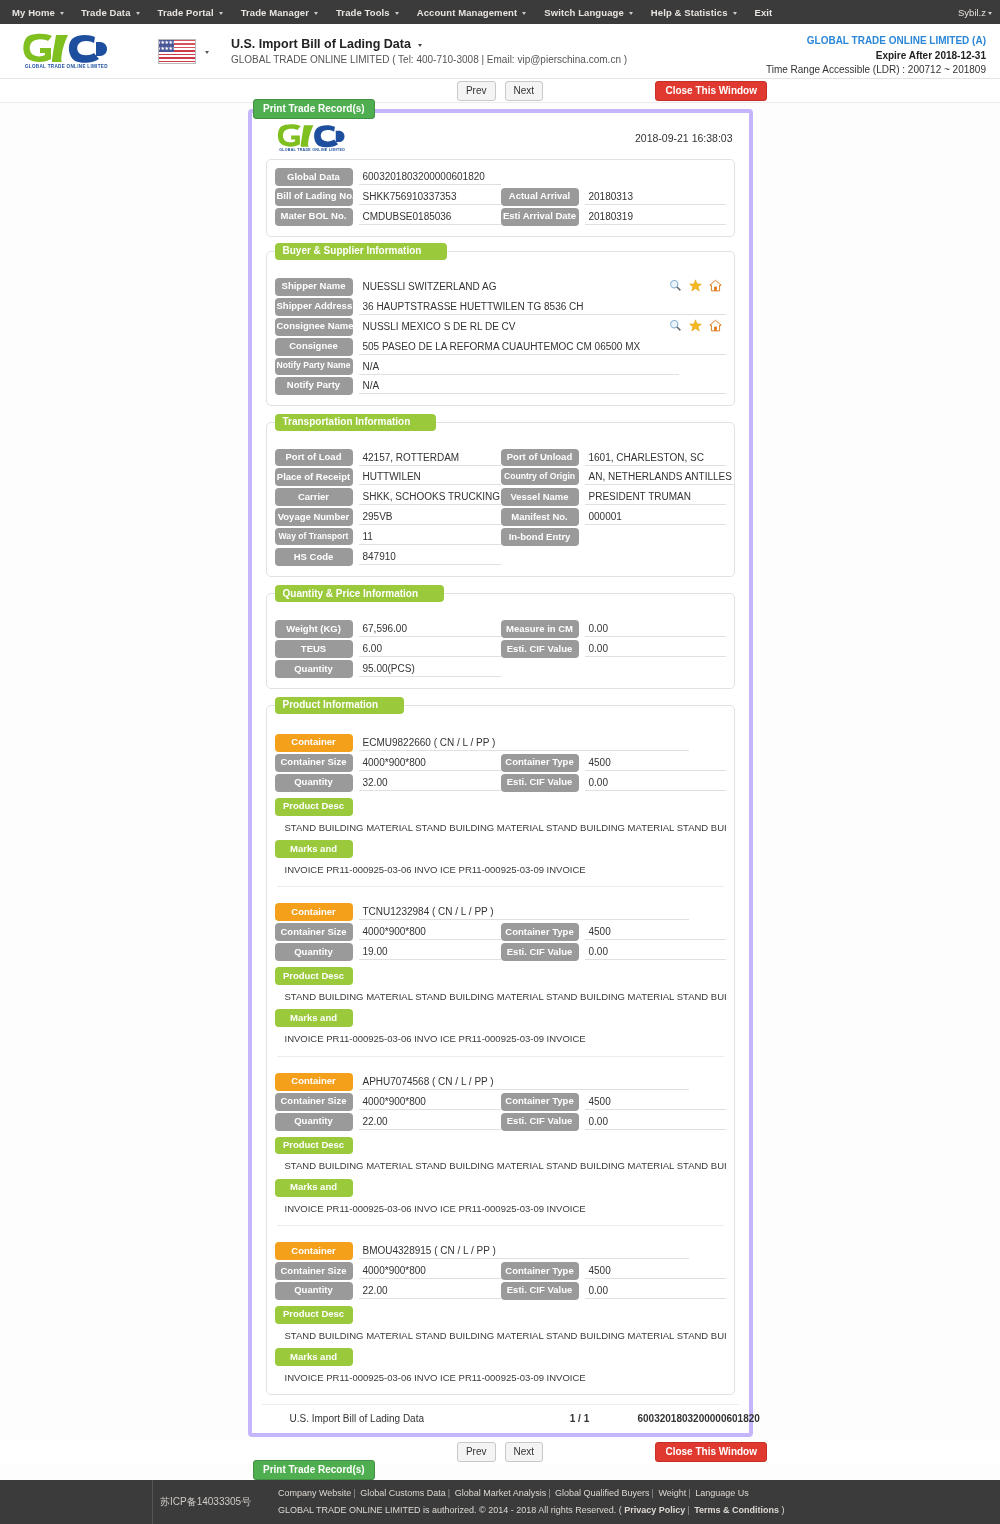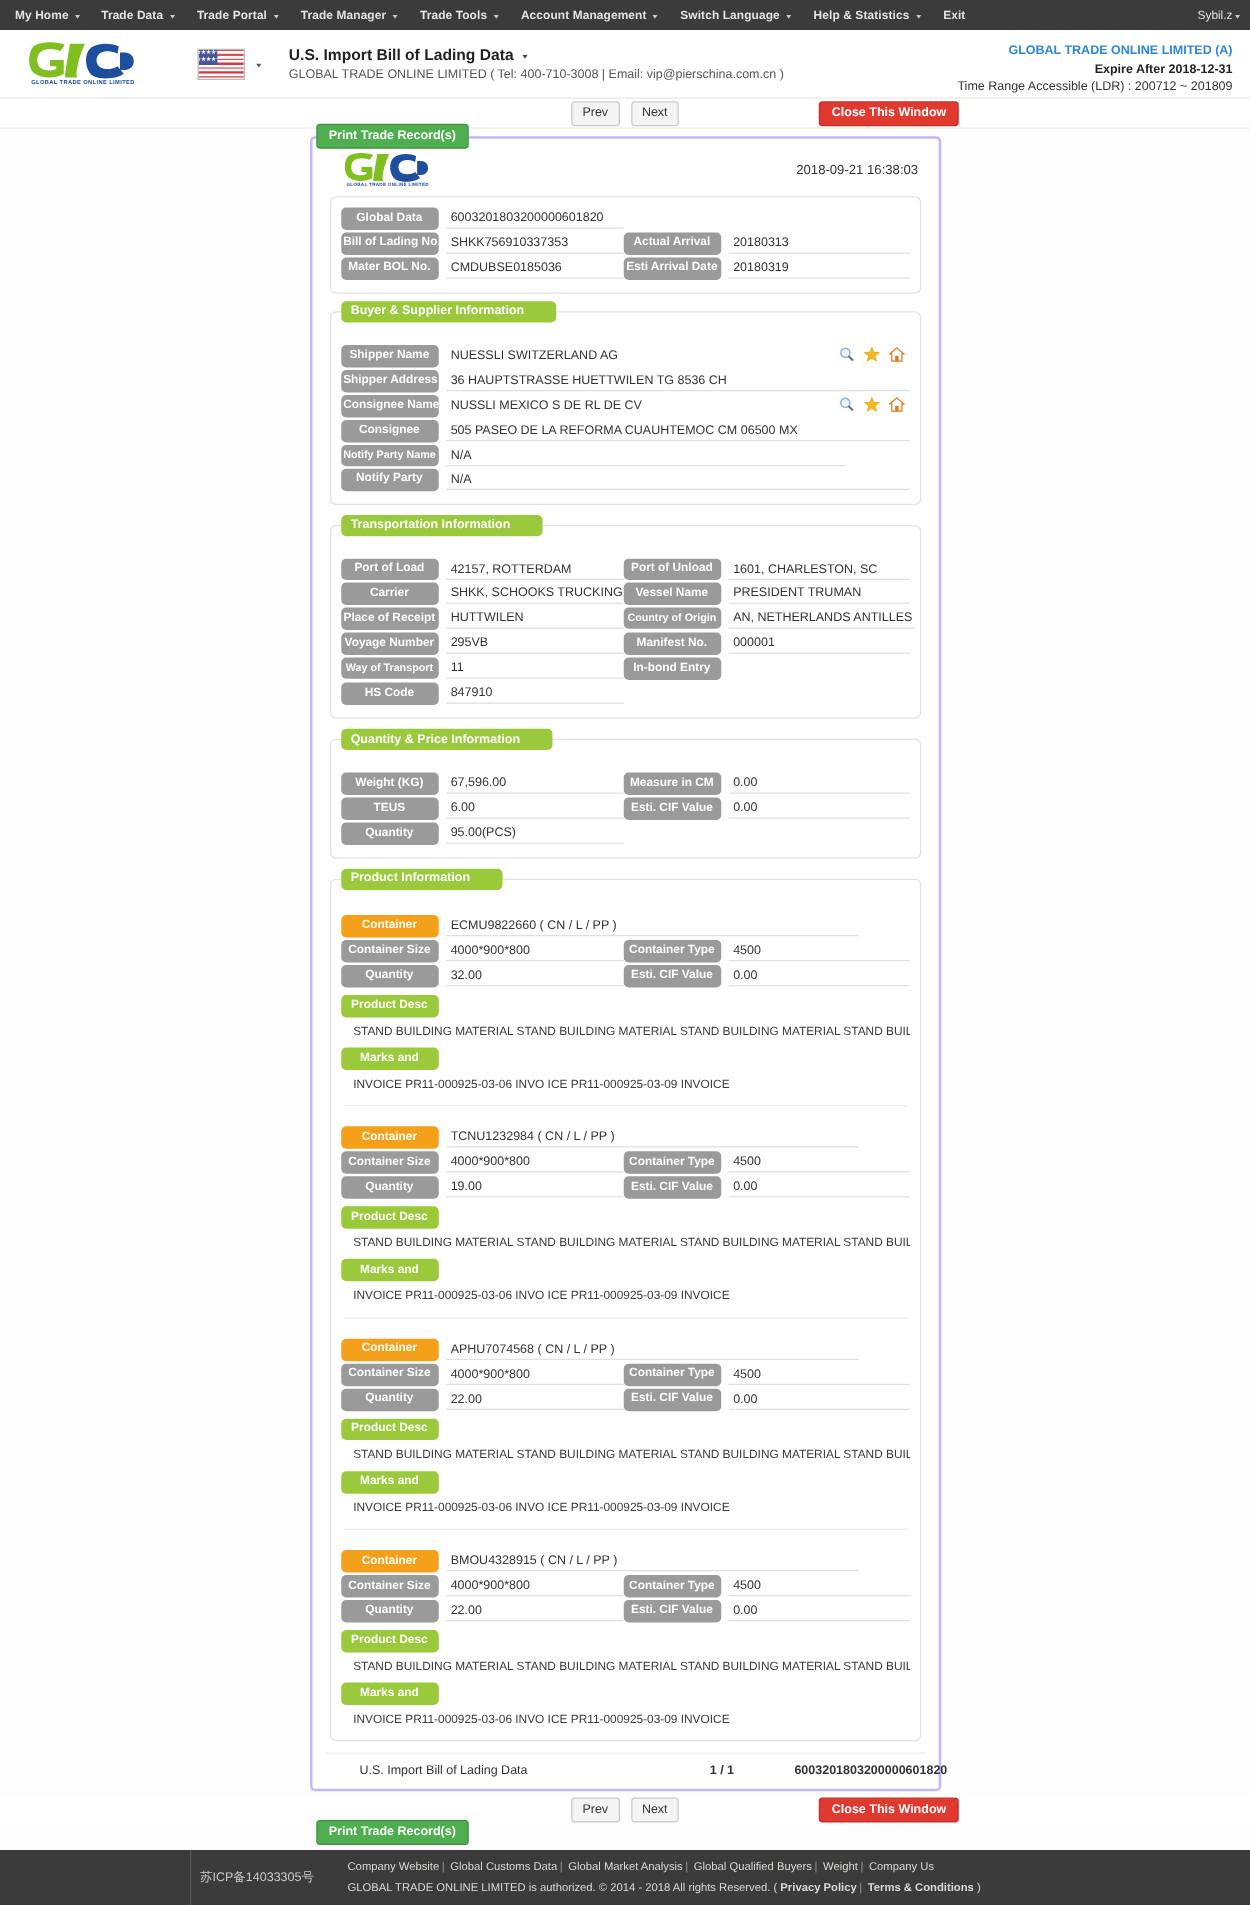--- a/index.html
+++ b/index.html
@@ -116,21 +116,21 @@
   .btn-gray  { background:#f4f4f4; color:#333; border-color:#c9c9c9; padding:3px 8px 4px;}
   .bb-left  { position:absolute; left:253px; }
   .bb-mid   { display:flex; gap:9px;justify-content:space-between; }
   .bb-right { position:absolute; right:233px; }
 
   
   .doc-wrap { display:flex; justify-content:center; padding-top:6px; }
   .doc {
     width:505px;
     background:#fff;
-    border:2px solid #c4b5fd;
+    border:4px solid #c4b5fd;
     border-radius:4px;
     padding:8px 10px 6px;
   }
   .doc-head {
     display:flex; align-items:center; justify-content:space-between;
     padding:2px 6px 4px 14px;
   }
   .doc-head .logo-small { width:86px; height:30px; }
   .doc-date { font-size:10.5px; color:#333; }
 
@@ -478,36 +478,36 @@
           <div class="lbl">Port of Load</div>
           <div class="val">42157, ROTTERDAM</div>
         </div>
         <div class="col c2">
           <div class="lbl">Port of Unload</div>
           <div class="val">1601, CHARLESTON, SC</div>
         </div>
       </div>
       <div class="row">
         <div class="col c1">
+          <div class="lbl">Place of Receipt</div>
+          <div class="val">HUTTWILEN</div>
+        </div>
+        <div class="col c2">
+          <div class="lbl" style="font-size:8.6px;">Country of Origin</div>
+          <div class="val">AN, NETHERLANDS ANTILLES</div>
+        </div>
+      </div>
+      <div class="row">
+        <div class="col c1">
           <div class="lbl">Carrier</div>
           <div class="val">SHKK, SCHOOKS TRUCKING</div>
         </div>
         <div class="col c2">
           <div class="lbl">Vessel Name</div>
           <div class="val">PRESIDENT TRUMAN</div>
-        </div>
-      </div>
-      <div class="row">
-        <div class="col c1">
-          <div class="lbl">Place of Receipt</div>
-          <div class="val">HUTTWILEN</div>
-        </div>
-        <div class="col c2">
-          <div class="lbl" style="font-size:8.6px;">Country of Origin</div>
-          <div class="val">AN, NETHERLANDS ANTILLES</div>
         </div>
       </div>
       <div class="row">
         <div class="col c1">
           <div class="lbl">Voyage Number</div>
           <div class="val">295VB</div>
         </div>
         <div class="col c2">
           <div class="lbl">Manifest No.</div>
           <div class="val">000001</div>
@@ -734,21 +734,21 @@
 <div class="pagefoot" style="position:absolute; left:0; right:0; bottom:0;">
   <div class="vline"></div>
   <div class="icp">苏ICP备14033305号</div>
   <div class="footlinks">
     <div>
       <a href="#">Company Website</a><span class="sep">|</span>
       <a href="#">Global Customs Data</a><span class="sep">|</span>
       <a href="#">Global Market Analysis</a><span class="sep">|</span>
       <a href="#">Global Qualified Buyers</a><span class="sep">|</span>
       <a href="#">Weight</a><span class="sep">|</span>
-      <a href="#">Company Us</a>
+      <a href="#">Language Us</a>
     </div>
     <div>
       <span>GLOBAL TRADE ONLINE LIMITED is authorized. © 2014 - 2018 All rights Reserved.  (</span>
       <a href="#" class="strong">Privacy Policy</a><span class="sep">|</span>
       <a href="#" class="strong">Terms &amp; Conditions</a>
       <span>)</span>
     </div>
   </div>
 </div>
 

